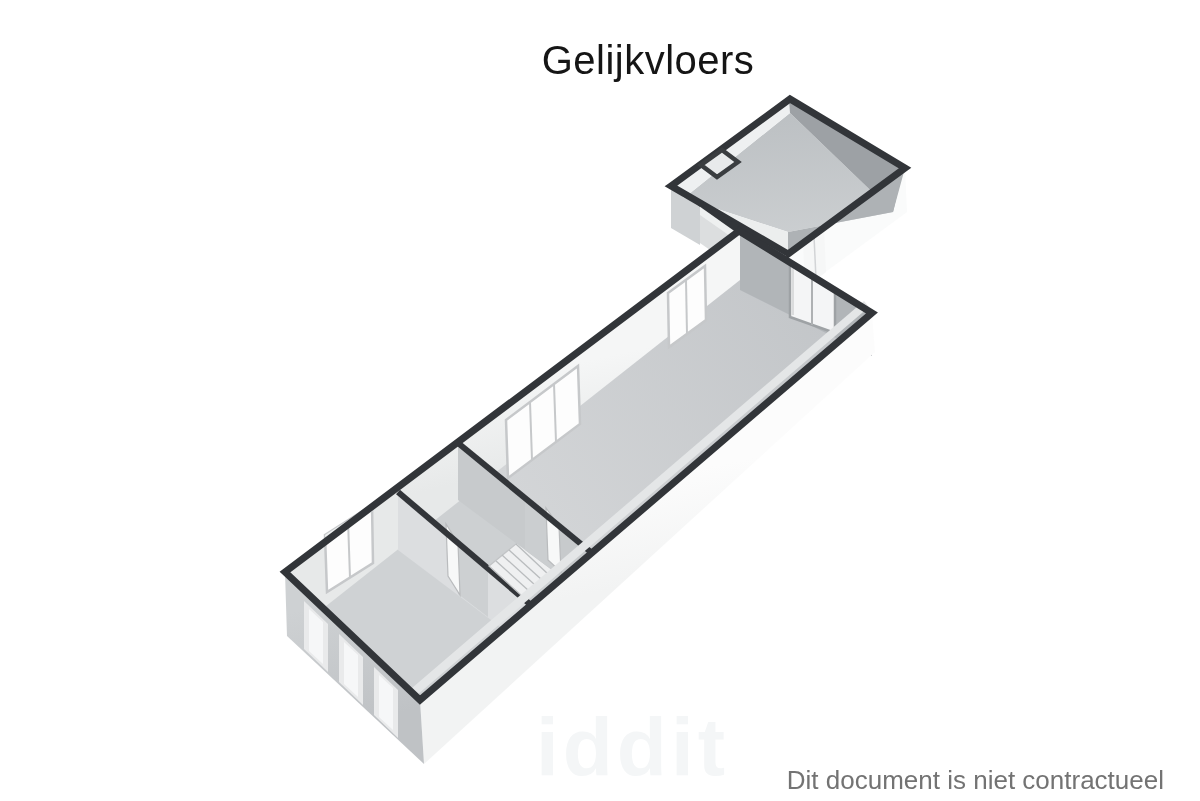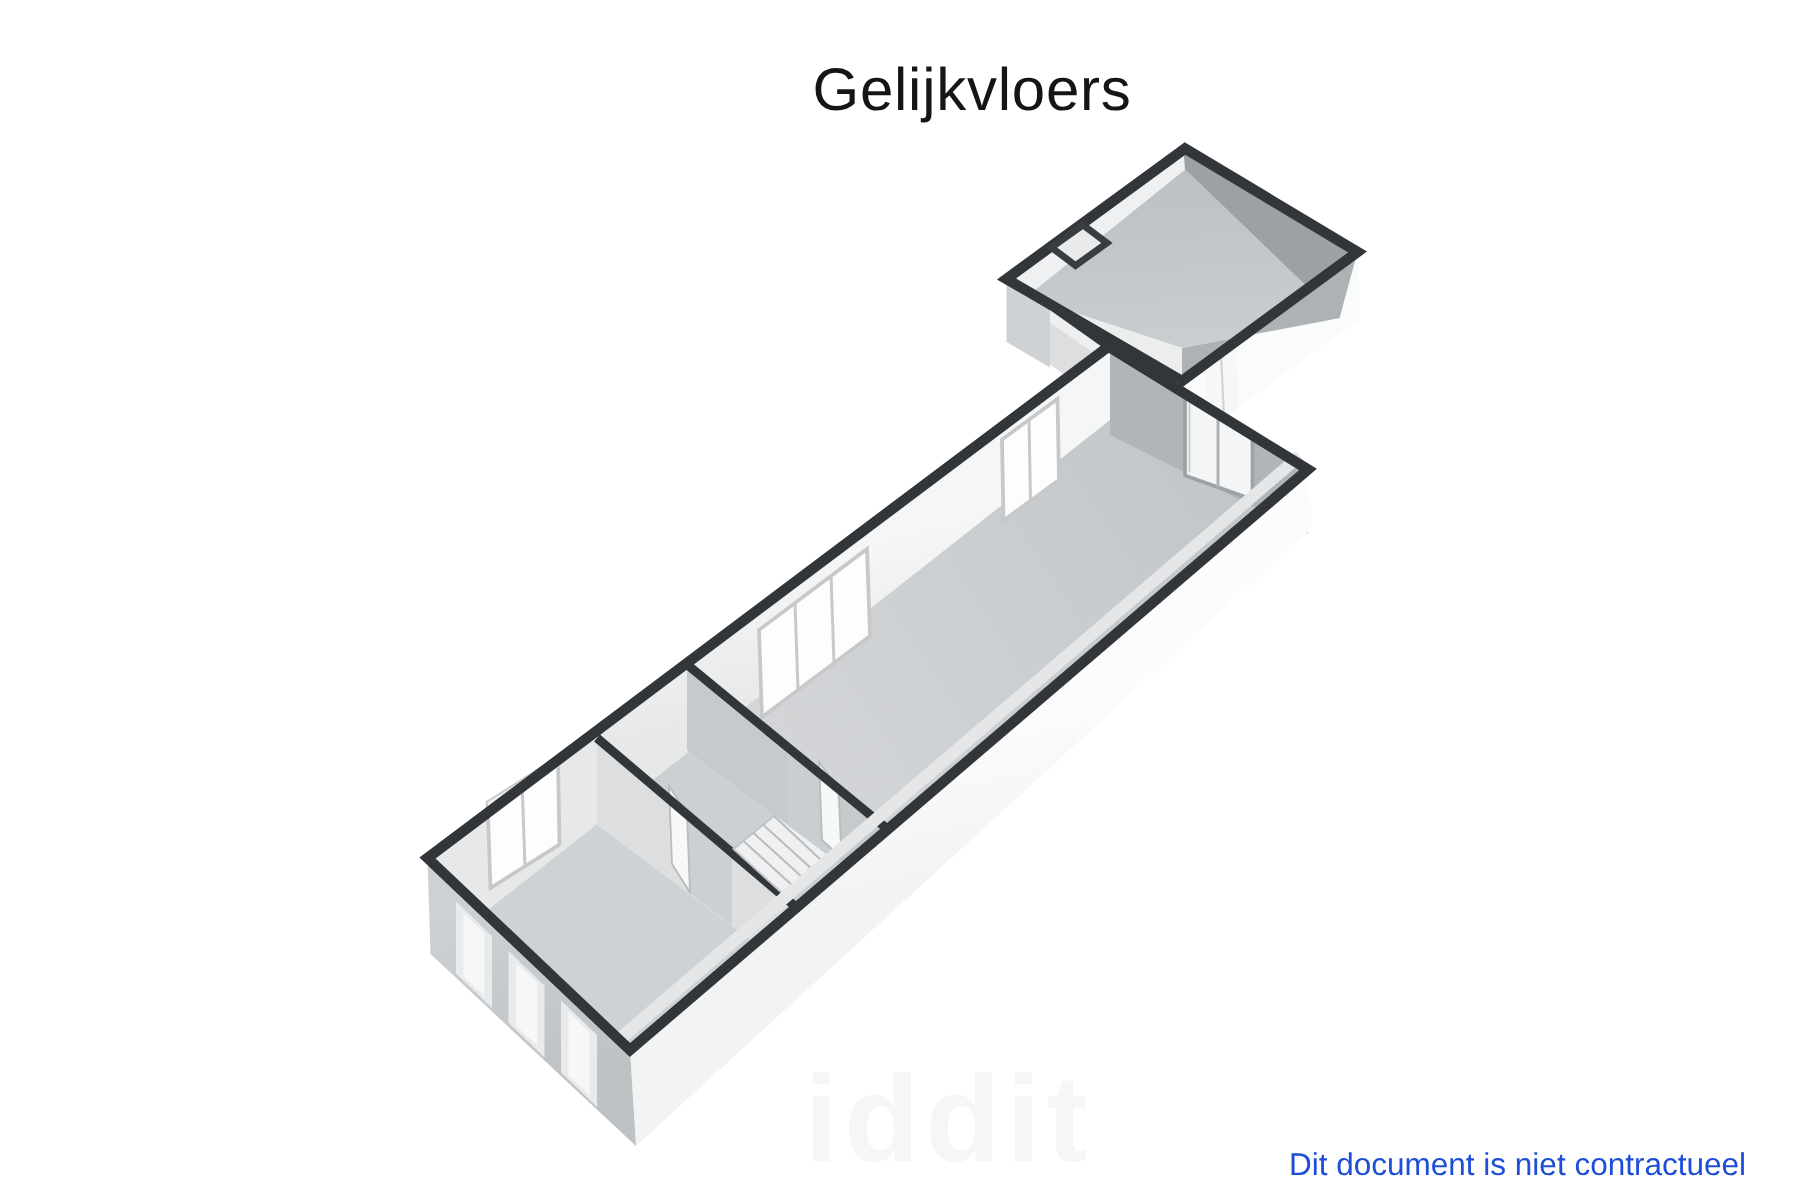--- a/index.html
+++ b/index.html
@@ -6,21 +6,21 @@
   body{
     width:1200px;height:801px;position:relative;overflow:hidden;
     background:#ffffff;font-family:"Liberation Sans", sans-serif;
   }
   .title{
     position:absolute;top:38px;left:0;width:1200px;text-align:center;
     font-size:40px;color:#151515;letter-spacing:0.5px;z-index:30;padding-left:48px;
   }
   .footer{
     position:absolute;right:36px;top:765px;
-    font-size:21px;color:#1d4ed8;z-index:30;margin-left:31px;
+    font-size:26px;color:#737373;z-index:30;margin-left:31px;
   }
   .watermark{
     position:absolute;left:536px;top:700px;z-index:1;
     font-size:82px;font-weight:bold;color:#f4f6f7;letter-spacing:4px;
     user-select:none;
   }
   svg.plan{position:absolute;left:0;top:0;z-index:10;}
 </style>
 </head>
 <body>

